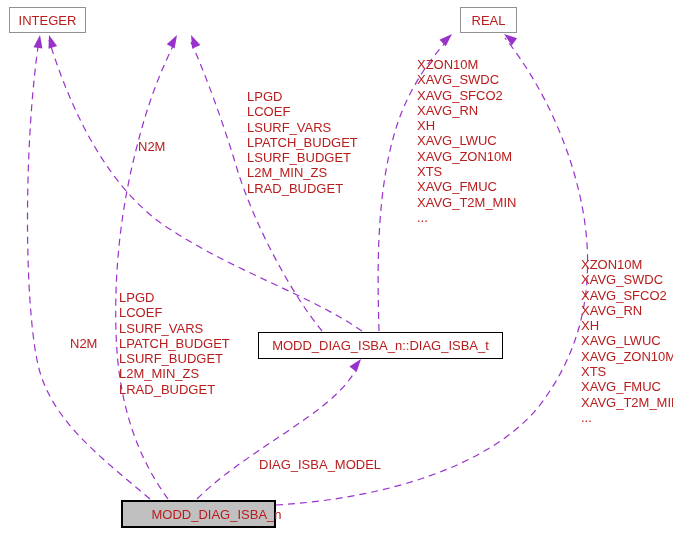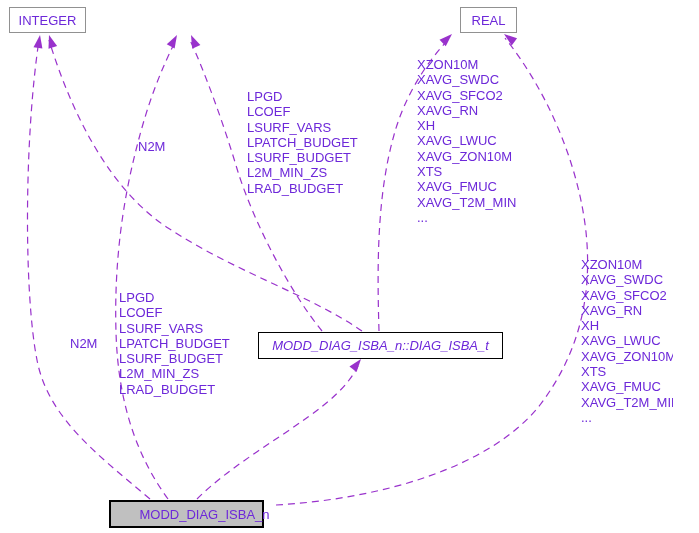--- a/index.html
+++ b/index.html
@@ -1,40 +1,40 @@
 <!DOCTYPE html>
 <html><head>
 <meta charset="utf-8">
 <style>
   html,body{margin:0;padding:0;background:#ffffff;}
   #stage{
     position:relative;
     width:673px;height:533px;
     background:#ffffff;
     font-family:"Liberation Sans","DejaVu Sans",sans-serif;
-    font-size:13px;color:#6d28d9;
+    font-size:13px;color:#b91c1c;
     overflow:hidden;
   }
   #edges{position:absolute;left:0;top:0;width:699px;height:533px;}
   .node{
     position:absolute;
     display:flex;align-items:center;justify-content:center;
     background:#ffffff;
     border:1px solid #919191;
     box-sizing:border-box;
     white-space:nowrap;
     cursor:pointer;
   }
   .node.emph{border:1px solid #000000;}
   .node.current{background:#c0c0c0;border:2px solid #000000;}
   #node-integer{left:9px;top:7px;width:77px;height:26px;}
   #node-logical{left:147px;top:7px;width:77px;height:26px;}
   #node-real{left:460px;top:7px;width:57px;height:26px;}
-  #node-struct{left:258px;top:332px;width:245px;height:27px;font-style:italic;}
-  #node-module{left:109px;top:500px;width:155px;height:28px;padding-left:36px;}
+  #node-struct{left:258px;top:332px;width:245px;height:27px;}
+  #node-module{left:121px;top:500px;width:155px;height:28px;padding-left:36px;}
   .elabel{
     position:absolute;
     line-height:15.3px;
     white-space:nowrap;
   }
   #lbl-n2m-upper{left:138px;top:139px;width:48px;}
   #lbl-logical-upper{left:247px;top:89px;width:140px;}
   #lbl-real-center{left:417px;top:57px;width:124px;}
   #lbl-real-right{left:581px;top:257px;width:124px;}
   #lbl-n2m-lower{left:70px;top:336px;width:48px;}
@@ -123,14 +123,17 @@
     </div>
   <div id="lbl-logical-lower" class="elabel">
       <div>LPGD</div>
       <div>LCOEF</div>
       <div>LSURF_VARS</div>
       <div>LPATCH_BUDGET</div>
       <div>LSURF_BUDGET</div>
       <div>L2M_MIN_ZS</div>
       <div>LRAD_BUDGET</div>
     </div>
+  <div id="lbl-diag-isba-model" class="elabel">
+      <div>DIAG_ISBA_MODEL</div>
+    </div>
 
 </div>
 
 </body></html>

